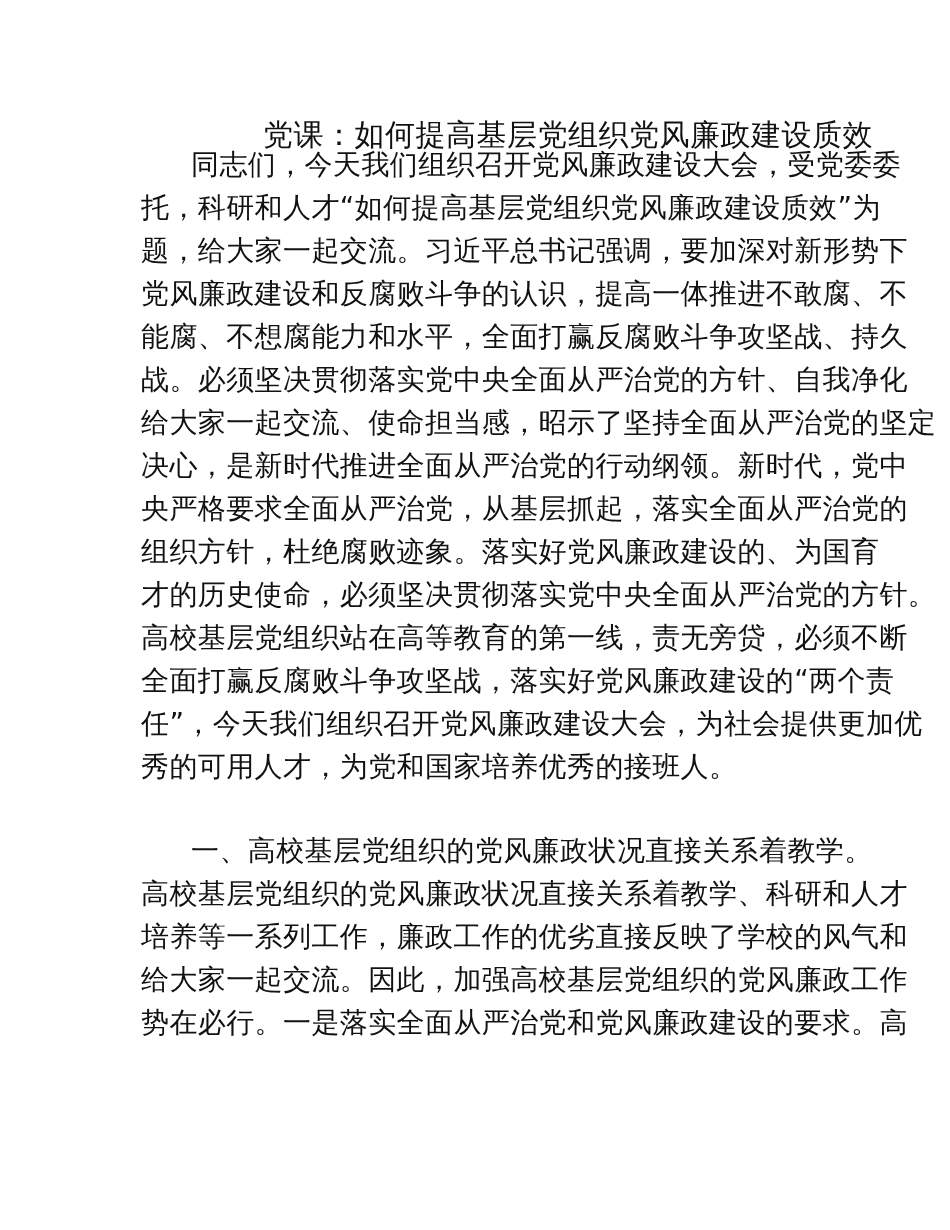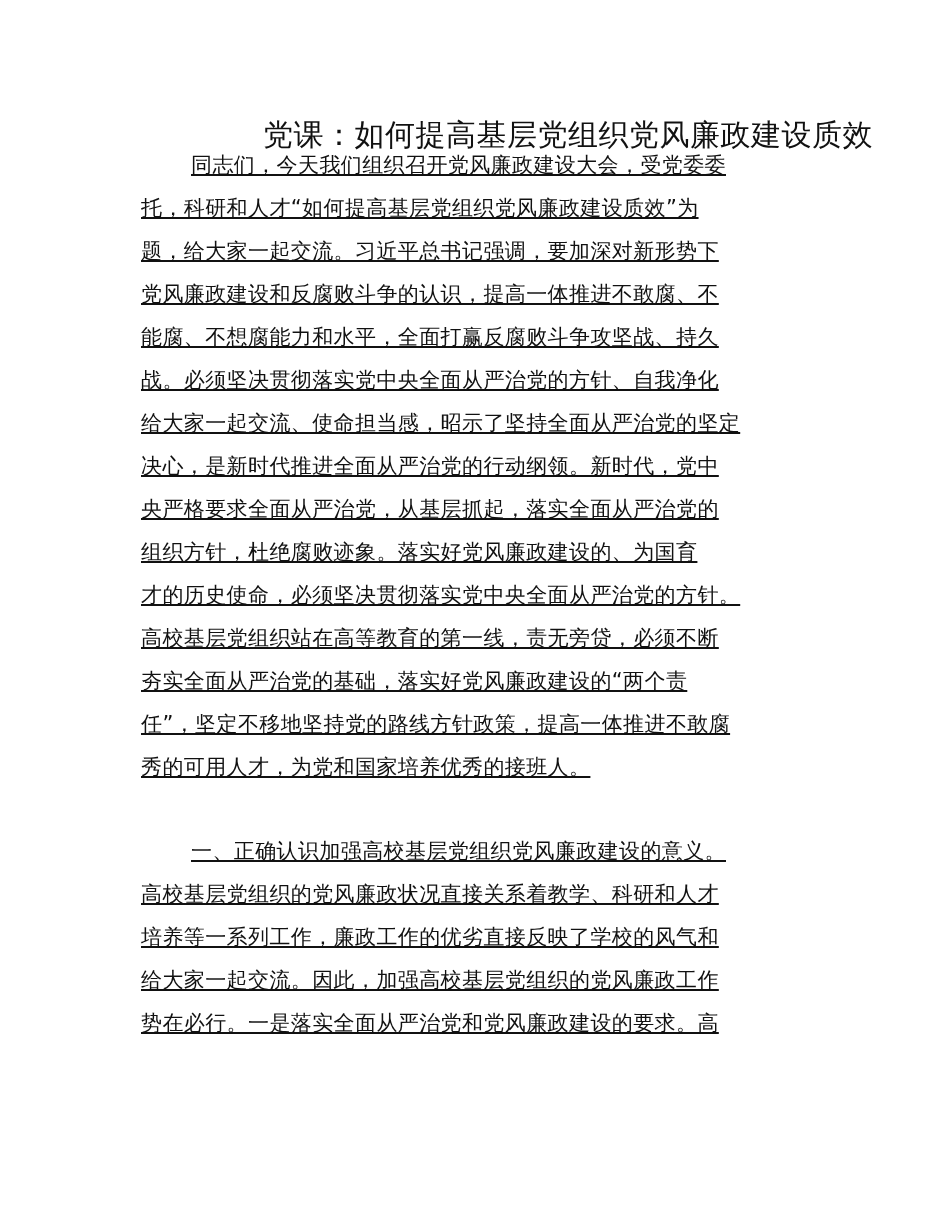--- a/index.html
+++ b/index.html
@@ -1,42 +1,42 @@
 <!DOCTYPE html>
 <html><head>
 <meta charset="utf-8">
 <style>
   html, body { margin:0; padding:0; background:#ffffff; }
   body { width:950px; height:1230px; position:relative; overflow:hidden;
          font-family: "DejaVu Sans", "Liberation Sans", sans-serif; color:#111; }
   .title { position:absolute; top:113px; left:0; width:832px; text-align:right;
            font-size:30px; line-height:44px; font-weight:normal; letter-spacing:0.5px;padding-left:41px; }
-  .line { position:absolute; left:141px; font-size:21px; line-height:30px; white-space:nowrap;
-          letter-spacing:0.4px;text-decoration:underline; }
+  .line { position:absolute; left:141px; font-size:28px; line-height:30px; white-space:nowrap;
+          letter-spacing:0.4px; }
 </style>
 </head>
 <body>
 
 <div>
   <div class="title">党课：如何提高基层党组织党风廉政建设质效</div>
 
   <div class="line" style="top:150px;left:191px">同志们，今天我们组织召开党风廉政建设大会，受党委委</div>
   <div class="line" style="top:193px">托，科研和人才“如何提高基层党组织党风廉政建设质效”为</div>
   <div class="line" style="top:236px">题，给大家一起交流。习近平总书记强调，要加深对新形势下</div>
   <div class="line" style="top:279px">党风廉政建设和反腐败斗争的认识，提高一体推进不敢腐、不</div>
   <div class="line" style="top:322px">能腐、不想腐能力和水平，全面打赢反腐败斗争攻坚战、持久</div>
   <div class="line" style="top:365px">战。必须坚决贯彻落实党中央全面从严治党的方针、自我净化</div>
   <div class="line" style="top:408px">给大家一起交流、使命担当感，昭示了坚持全面从严治党的坚定</div>
   <div class="line" style="top:451px">决心，是新时代推进全面从严治党的行动纲领。新时代，党中</div>
   <div class="line" style="top:494px">央严格要求全面从严治党，从基层抓起，落实全面从严治党的</div>
   <div class="line" style="top:537px">组织方针，杜绝腐败迹象。落实好党风廉政建设的、为国育</div>
   <div class="line" style="top:580px">才的历史使命，必须坚决贯彻落实党中央全面从严治党的方针。</div>
   <div class="line" style="top:623px">高校基层党组织站在高等教育的第一线，责无旁贷，必须不断</div>
-  <div class="line" style="top:666px">夯实全面从严治党的基础，落实好党风廉政建设的“两个责</div>
-  <div class="line" style="top:709px">任”，坚定不移地坚持党的路线方针政策，提高一体推进不敢腐</div>
+  <div class="line" style="top:666px">全面打赢反腐败斗争攻坚战，落实好党风廉政建设的“两个责</div>
+  <div class="line" style="top:709px">任”，今天我们组织召开党风廉政建设大会，为社会提供更加优</div>
   <div class="line" style="top:752px">秀的可用人才，为党和国家培养优秀的接班人。</div>
 
-  <div class="line" style="top:836px;left:191px">一、正确认识加强高校基层党组织党风廉政建设的意义。</div>
+  <div class="line" style="top:836px;left:191px">一、高校基层党组织的党风廉政状况直接关系着教学。</div>
   <div class="line" style="top:879px">高校基层党组织的党风廉政状况直接关系着教学、科研和人才</div>
   <div class="line" style="top:922px">培养等一系列工作，廉政工作的优劣直接反映了学校的风气和</div>
   <div class="line" style="top:965px">给大家一起交流。因此，加强高校基层党组织的党风廉政工作</div>
   <div class="line" style="top:1008px">势在必行。一是落实全面从严治党和党风廉政建设的要求。高</div>
 </div>
 
 </body></html>

